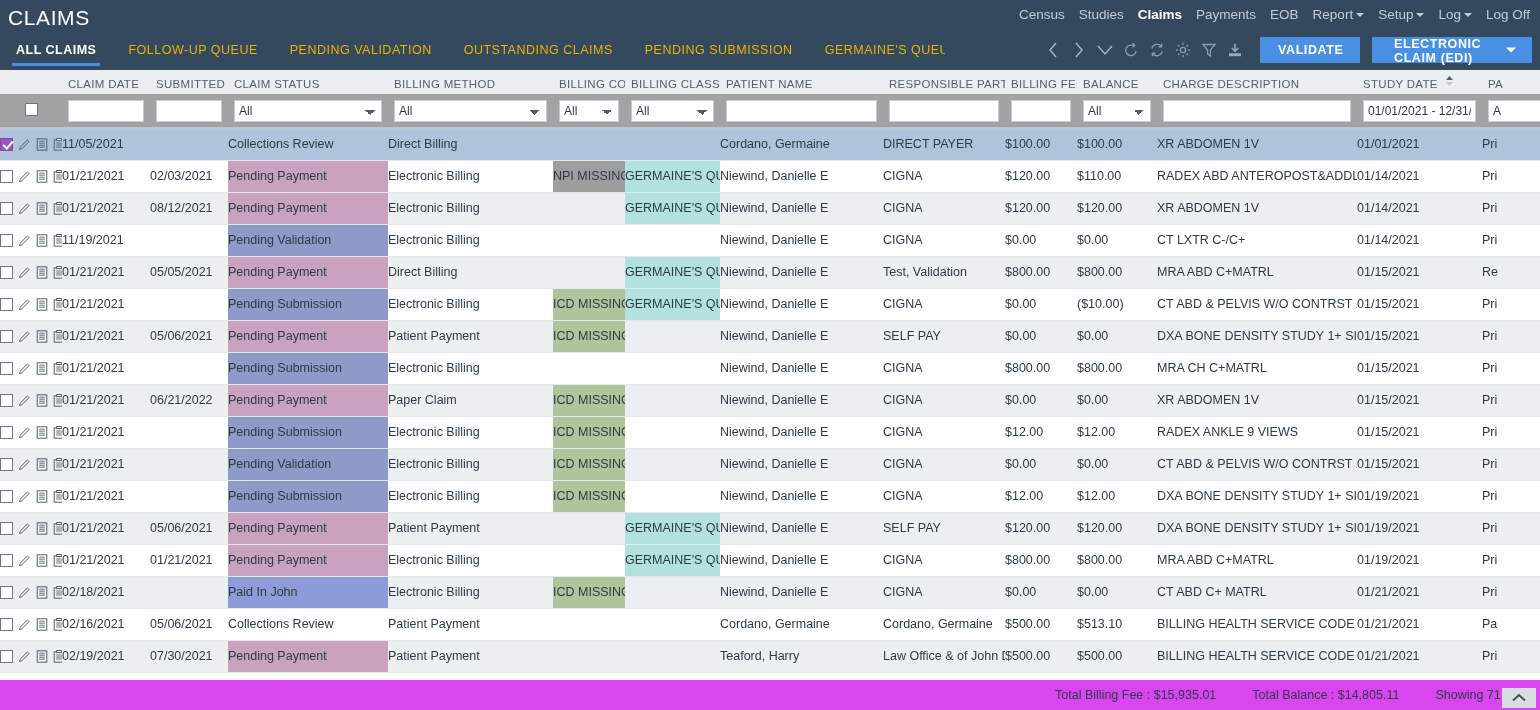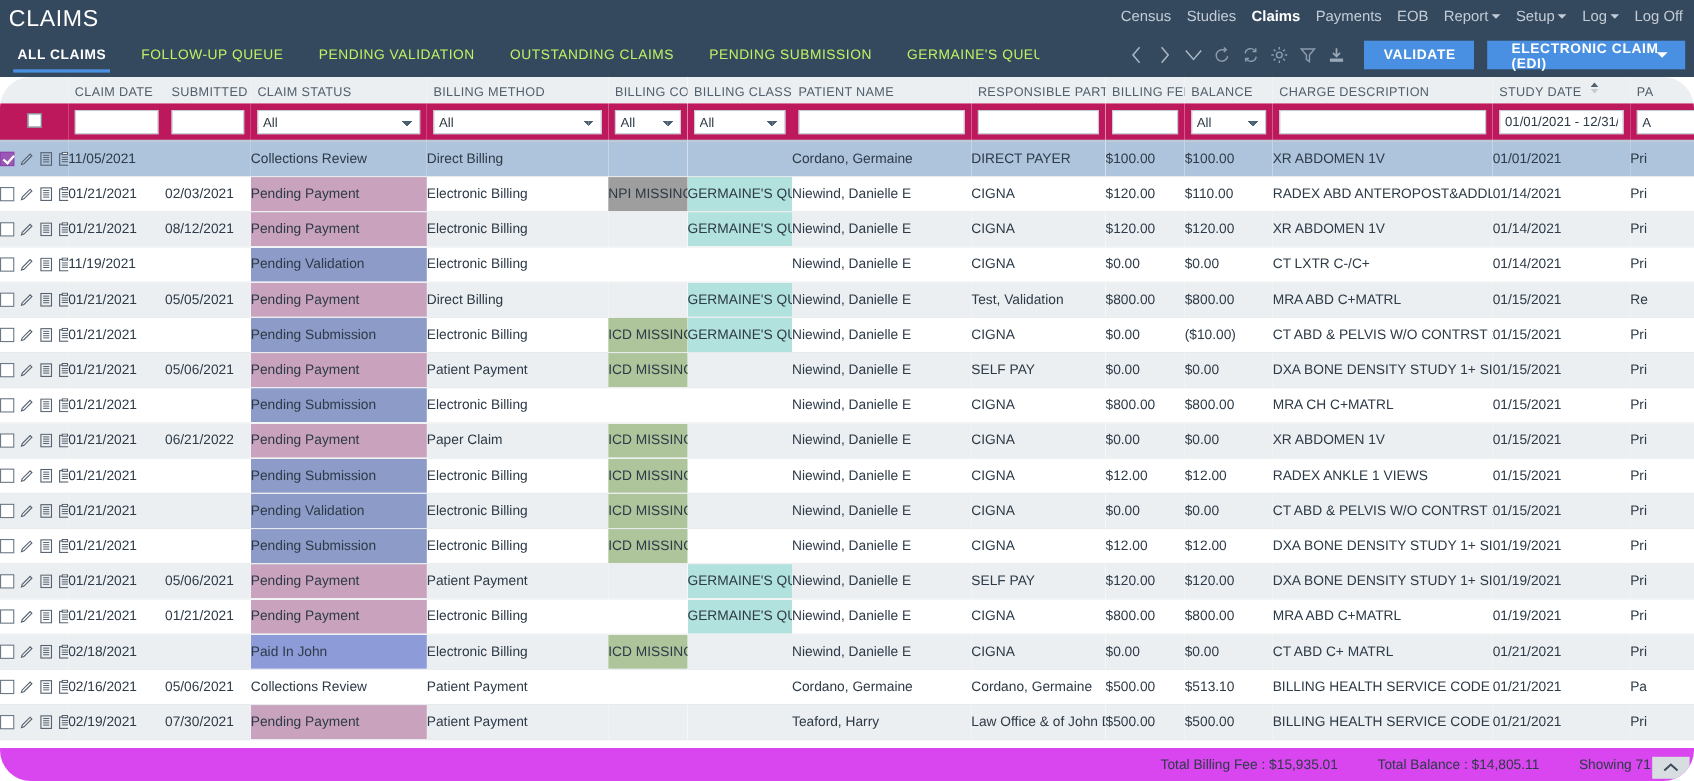--- a/index.html
+++ b/index.html
@@ -56,21 +56,21 @@
     align-items: flex-start;
     height: 34px;
     overflow: hidden;
     width: 945px;
   }
   .tab {
     position: relative;
     padding: 7px 16px 9px 16px;
     font-size: 12.5px;
     letter-spacing: 0.5px;
-    color: #bef264;
+    color: #eab308;
     white-space: nowrap;
     cursor: pointer;
   }
   .tab.active { color: #ffffff; font-weight: bold; }
   .tab.active::after {
     content: "";
     position: absolute;
     left: 12px; right: 12px; bottom: 0;
     height: 3px;
     background: #4a90e2;
@@ -100,21 +100,21 @@
     font-family: "Liberation Sans", sans-serif;
     font-size: 12.5px;
     font-weight: bold;
     letter-spacing: 0.6px;
     padding: 0 18px;
     cursor: pointer;
   }
   .btn-validate { margin-left: 10px; width: 100px; }
   .btn-edi {
     margin-left: 8px;
-    width: 180px;
+    width: 160px;
     position: relative;
     text-align: left;
     padding-left: 22px;
   }
   .btn-edi .split-caret {
     position: absolute;
     right: 16px; top: 50%;
     transform: translateY(-50%);
     width: 0; height: 0;
     border-left: 5px solid transparent;
@@ -122,21 +122,20 @@
     border-top: 5px solid #ffffff;
   }
 
   
   .grid-wrap {
     position: relative;
     width: 1540px;
     height: 640px;
     background: #ffffff;
     overflow: hidden;
-    border-radius: 28px;
   }
   table.grid {
     border-collapse: collapse;
     table-layout: fixed;
     width: 1560px;
     font-size: 12.5px;
     color: #2d3a47;
   }
   table.grid th, table.grid td {
     padding: 0;
@@ -151,21 +150,21 @@
     font-weight: normal;
     font-size: 11.5px;
     letter-spacing: 0.3px;
     color: #52606d;
     text-align: left;
     padding: 0 6px;
     vertical-align: bottom;
     padding-bottom: 4px;
   }
   thead tr.head-filters th {
-    background: #be185d;
+    background: #a3a3a3;
     height: 34px;
     padding: 0 6px;
     border-bottom: 2px solid #b9c6d4;
   }
   .filter-input, .filter-select {
     width: 100%;
     height: 22px;
     border: 1px solid #c4ccd4;
     background: #ffffff;
     font-family: "Liberation Sans", sans-serif;
@@ -858,21 +857,21 @@
           <td>01/21/2021</td>
           <td></td>
           <td class="bg-pending-submission">Pending Submission</td>
           <td>Electronic Billing</td>
           <td class="bg-icd-missing">ICD MISSING</td>
           <td></td>
           <td>Niewind, Danielle E</td>
           <td>CIGNA</td>
           <td class="num">$12.00</td>
           <td class="num">$12.00</td>
-          <td>RADEX ANKLE 1 VIEWS</td>
+          <td>RADEX ANKLE 9 VIEWS</td>
           <td>01/15/2021</td>
           <td>Pri</td>
         </tr>
         <tr class="odd">
           <td class="cell-icons">
             <div class="rowicons">
               <span class="chk"></span>
               <svg class="ricon" width="13" height="13" viewBox="0 0 13 13">
                 <path d="M1.5 11.5 L2.2 9.2 L9.4 2 L11 3.6 L3.8 10.8 Z" stroke="#55616e" stroke-width="1" fill="none"></path>
               </svg>

